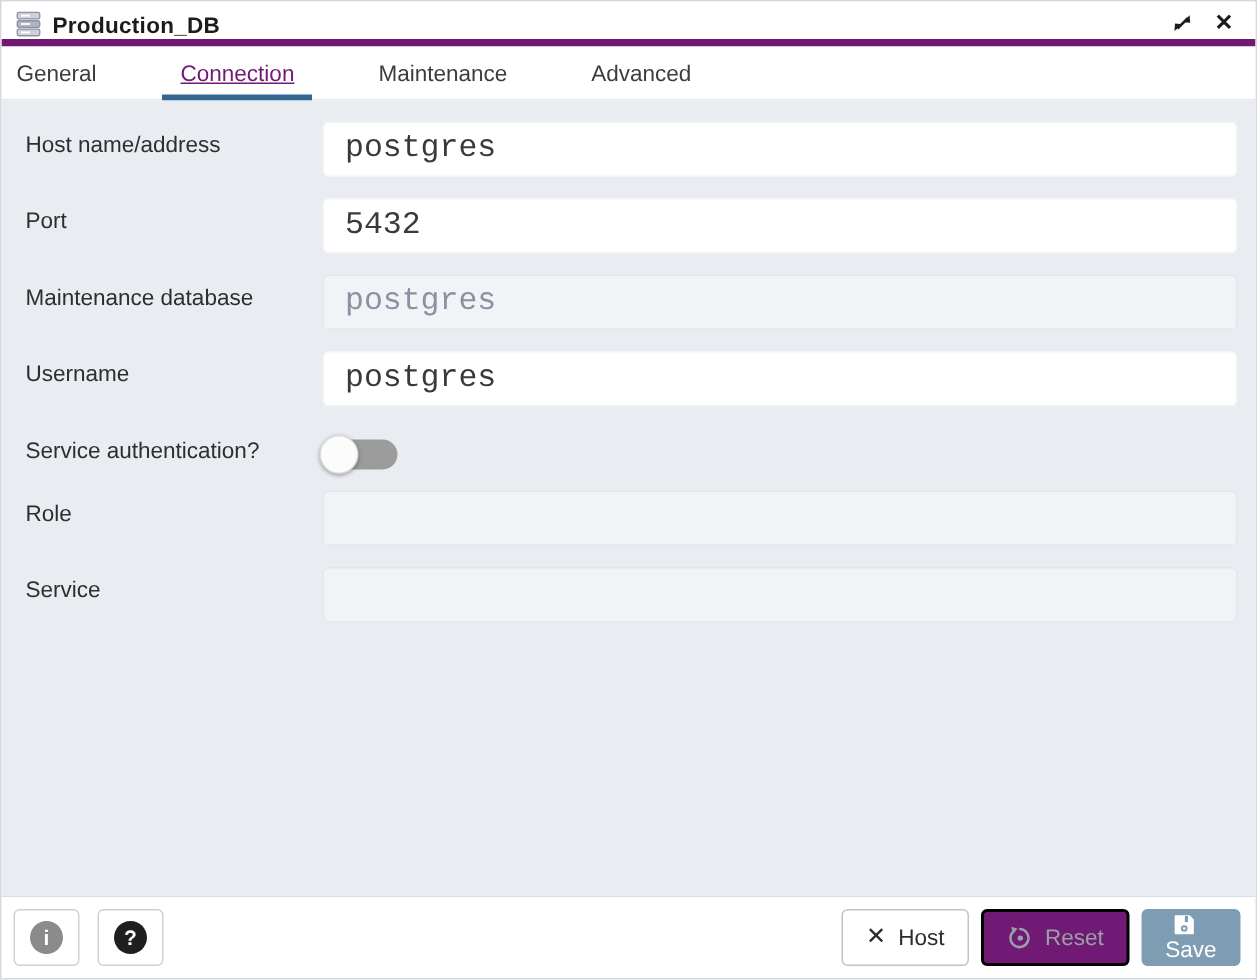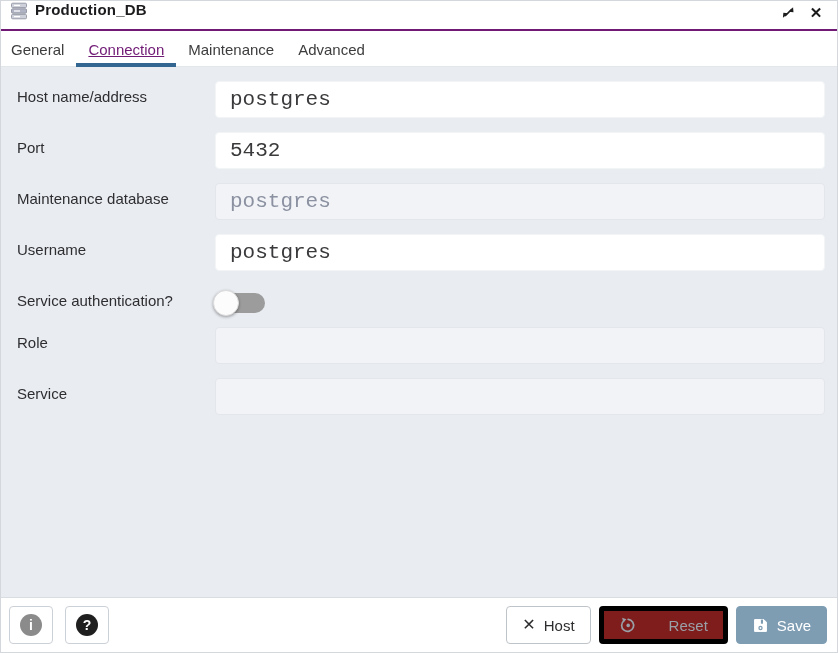--- a/index.html
+++ b/index.html
@@ -10,43 +10,44 @@
     width: 838px; height: 653px;
     background: #ffffff;
     border: 1px solid #d4d8dc;
     display: flex; flex-direction: column;
     overflow: hidden;
   }
 
   
   .hdr {
     height: 30px; flex: 0 0 30px;
-    display: flex; align-items: flex-start;
+    display: flex; align-items: flex-end;
     padding: 0 10px 0 8px;
     background: #ffffff;
-    border-bottom: 2px solid #701a75;
+    border-bottom: 5px solid #701a75;
   }
   .hdr .server-ico { width: 20px; height: 20px; margin-right: 6px; flex: 0 0 auto; }
   .hdr .title { font-size: 15px; font-weight: bold; color: #1c1c1e; letter-spacing: .2px; }
   .hdr .spacer { flex: 1; }
   .hdr-btn {
     width: 22px; height: 22px; border: none; background: transparent;
     display: flex; align-items: center; justify-content: center;
     cursor: pointer; color: #1e1e1e; padding: 0;
   }
   .hdr-btn + .hdr-btn { margin-left: 6px; }
   .x-glyph { font-size: 15px; font-weight: bold; color: #1a1a1a; line-height: 1; }
 
   
   .tabs {
     height: 36px; flex: 0 0 36px;
     display: flex; align-items: stretch;
     padding-left: 9px;
     background: #ffffff;
     border-bottom: 1px solid #e4e7ea;
+    gap: 32px;
   }
   .tab {
     display: flex; align-items: center;
     padding: 0 12px;
     font-size: 15px; color: #3d3d3f;
     cursor: pointer;
     border-bottom: 4px solid transparent;
     border-top: 4px solid transparent;
     margin-bottom: -1px;
     white-space: nowrap;
@@ -130,22 +131,22 @@
     height: 38px; border-radius: 4px;
     display: inline-flex; align-items: center; justify-content: center;
     padding: 0 15px; font-size: 15px;
     font-family: "Liberation Sans", "DejaVu Sans", sans-serif;
     cursor: pointer;
   }
   .btn + .btn { margin-left: 8px; }
   .btn .bico { margin-right: 8px; display: inline-flex; }
   .btn-close { background: #ffffff; border: 1px solid #bfc4c9; color: #2d2d2f; }
   .btn-close .x-glyph { font-size: 16px; font-weight: bold; color: #2d2d2f; }
-  .btn-reset { background: #7f1d1d; border: 5px solid #000000; color: #9aa0a7; cursor: default; gap: 24px; }
-  .btn-save  { background: #7e9db3; border: 1px solid #7e9db3; color: #ffffff; }
+  .btn-reset { background: #701a75; border: 2px solid #000000; color: #9aa0a7; cursor: default; }
+  .btn-save  { background: #7e9db3; border: 1px solid #7e9db3; color: #ffffff; flex-direction: column; }
 </style>
 </head>
 <body>
 
 <div class="dialog">
 
   <div class="hdr">
     <svg class="server-ico" viewBox="0 0 20 20" aria-hidden="true">
       <rect x="2.5" y="2.2" width="15" height="4.4" rx="1.1" fill="#cfd1da" stroke="#8f93a0" stroke-width="0.9"></rect>
       <rect x="2.5" y="7.8" width="15" height="4.4" rx="1.1" fill="#b0b4c4" stroke="#8f93a0" stroke-width="0.9"></rect>

